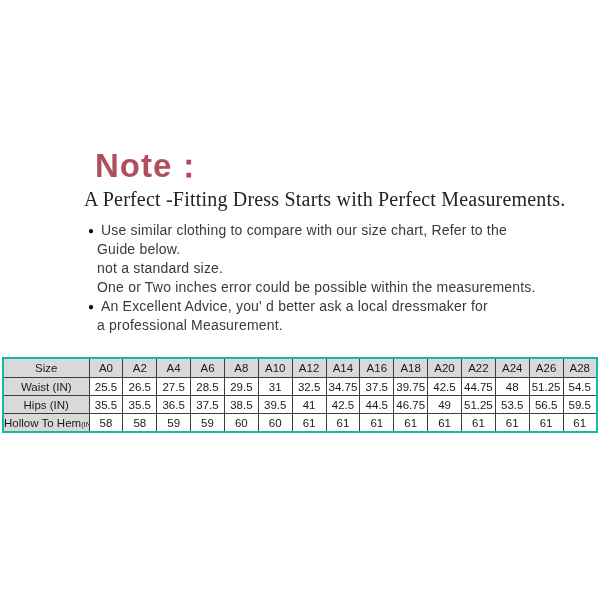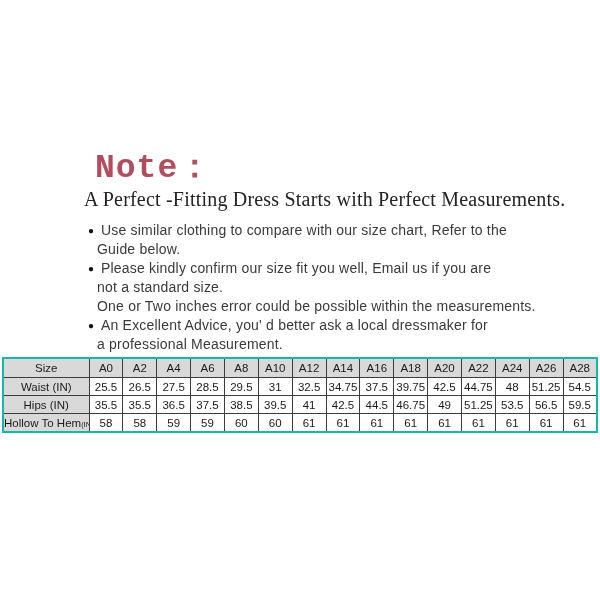--- a/index.html
+++ b/index.html
@@ -1,19 +1,19 @@
 <!DOCTYPE html>
 <html><head>
 <meta charset="utf-8">
 <style>
   html,body{margin:0;padding:0;background:#ffffff;}
   .page{position:relative;width:600px;height:600px;background:#ffffff;overflow:hidden;
         font-family:"Liberation Sans",sans-serif;}
   .note-heading{margin:0;position:absolute;left:95px;top:144px;
-        font-family:Liberation Mono, monospace;font-size:33px;font-weight:600;
+        font-family:Liberation Sans, sans-serif;font-size:33px;font-weight:600;
         color:#b04d5e;letter-spacing:1px;}
   .subtitle{margin:0;position:absolute;left:84px;top:188px;
         font-family:"Liberation Serif",serif;font-size:20px;color:#242424;
         letter-spacing:0.2px;white-space:nowrap;}
   .advice{position:absolute;left:88px;top:221px;width:480px;
         font-size:14px;color:#3a3a3a;letter-spacing:0.2px;}
   .advice-line{line-height:19px;white-space:nowrap;}
   .advice-line.no-bullet{padding-left:9px;}
   .bullet{display:inline-block;width:13px;font-size:10px;color:#111;vertical-align:1px;}
   table.size-chart{position:absolute;left:2px;top:357px;width:596px;
@@ -27,21 +27,20 @@
 </style>
 </head>
 <body>
 
 <div class="page">
   <h1 class="note-heading">Note：</h1>
   <p class="subtitle">A Perfect -Fitting Dress Starts with Perfect Measurements.</p>
   <div class="advice">
       <div class="advice-line"><span class="bullet">●</span><span>Use similar clothing to compare with our size chart, Refer to the</span></div>
       <div class="advice-line no-bullet"><span>Guide below.</span></div>
-      <div class="advice-line"><span class="bullet">●</span><span>Please kindly confirm our size fit you well, Email us if you are</span></div>
       <div class="advice-line no-bullet"><span>not a standard size.</span></div>
       <div class="advice-line no-bullet"><span>One or Two inches error could be possible within the measurements.</span></div>
       <div class="advice-line"><span class="bullet">●</span><span>An Excellent Advice, you' d better ask a local dressmaker for</span></div>
       <div class="advice-line no-bullet"><span>a professional Measurement.</span></div>
     </div>
   <table class="size-chart">
     <colgroup>
         <col style="width: 86px;">
         <col>
         <col>

